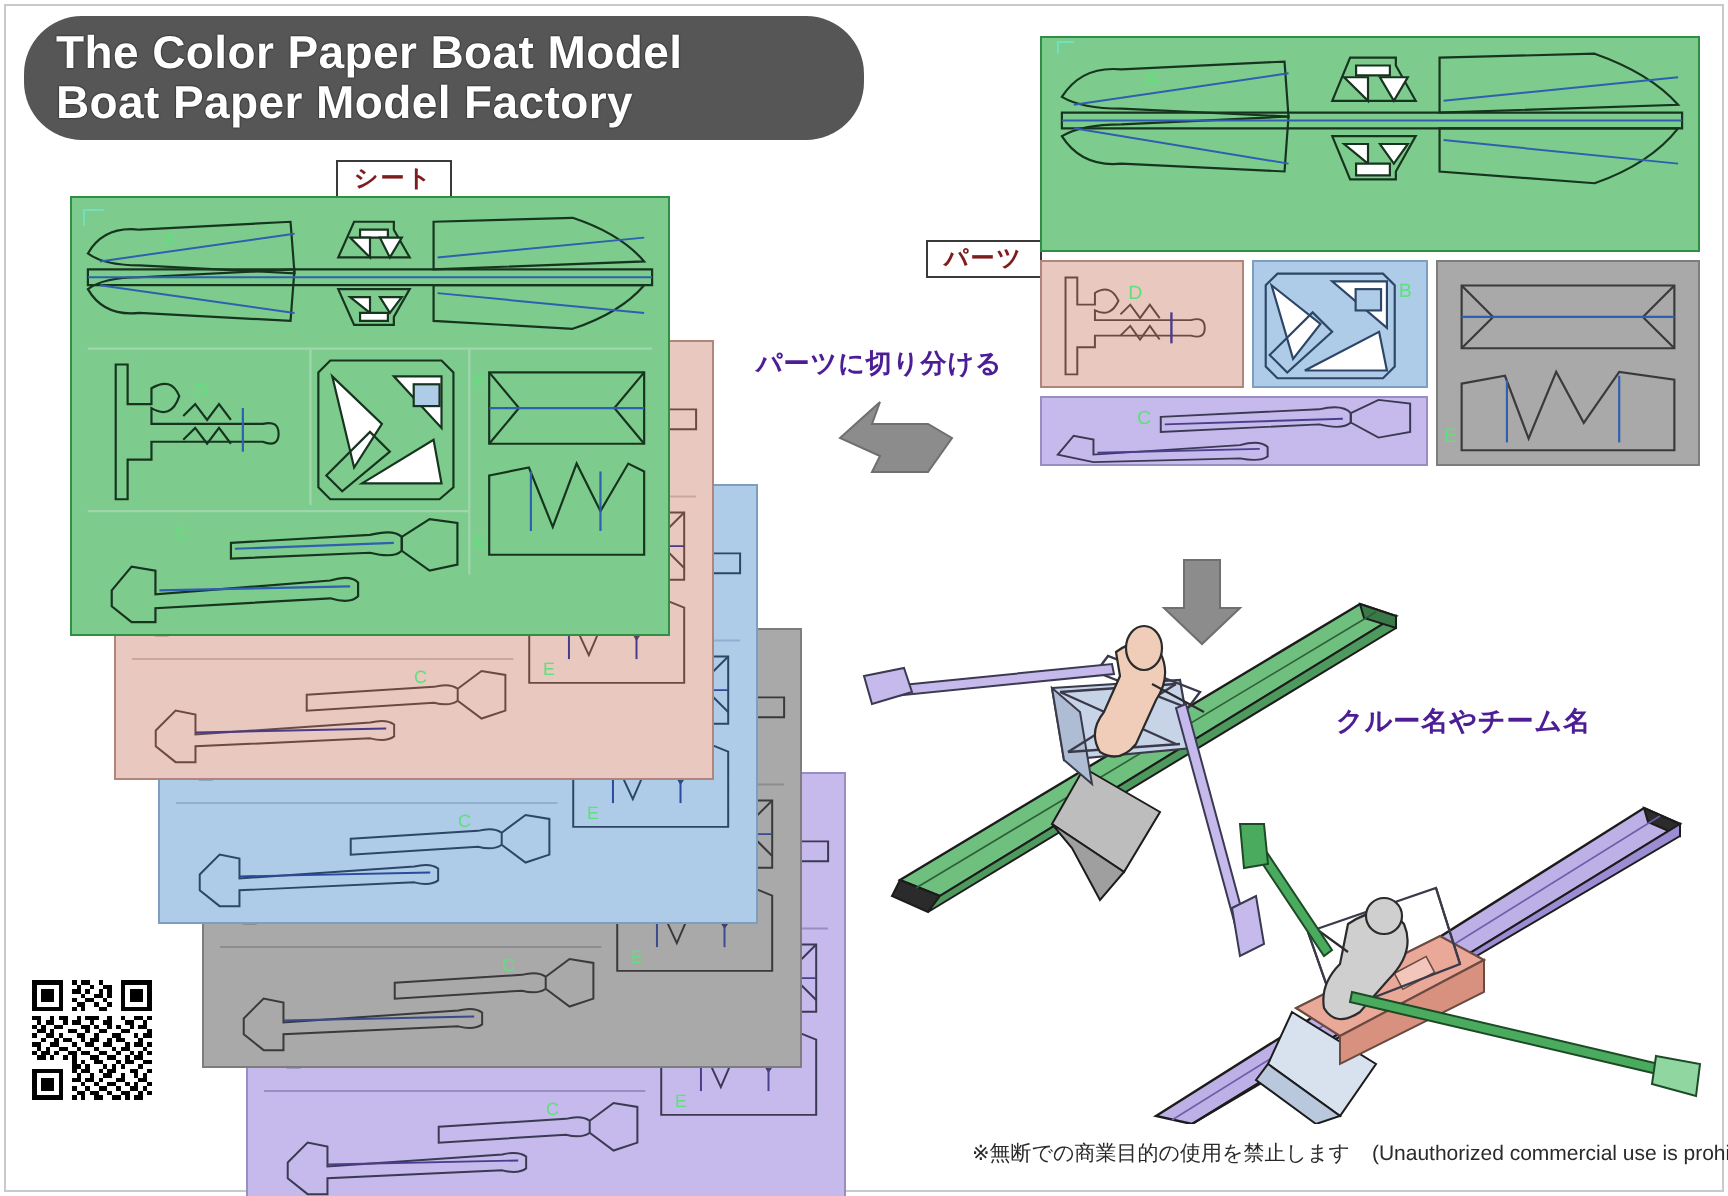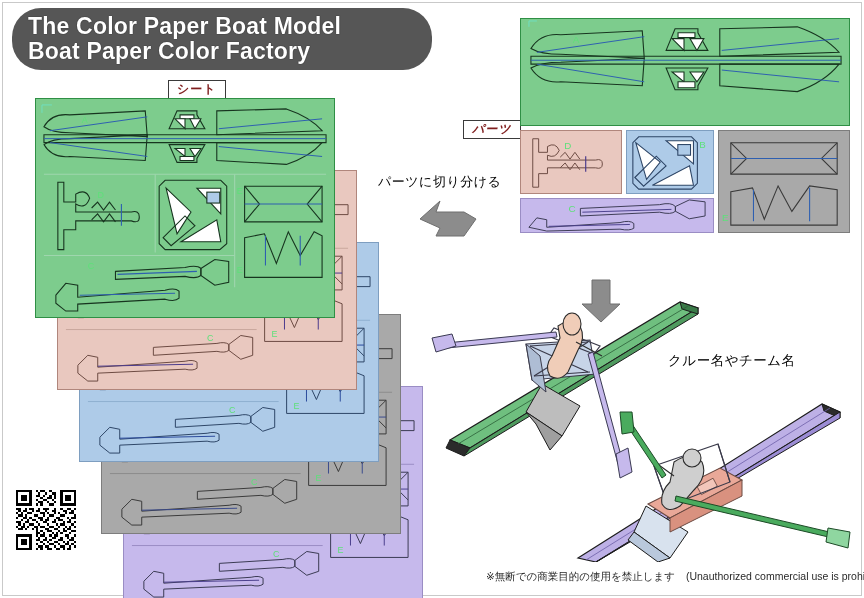--- a/index.html
+++ b/index.html
@@ -49,27 +49,27 @@
     border: 1px solid #3a3a3a;
     background: #ffffff;
     font-size: 12px;
     font-weight: bold;
     color: #7f1d1d;
     padding: 1px 8px 2px 8px;
     letter-spacing: 1px;
     line-height: 14px;
   }
   #label-sheet { left: 168px; top: 80px; }
-  #label-parts { left: 463px; top: 120px; font-style: italic; }
+  #label-parts { left: 463px; top: 120px; }
 
   
   .jp {
     position: absolute;
-    color: #000000;
-    font-weight: normal;
+    color: #4c1d95;
+    font-weight: bold;
     font-size: 13px;
     line-height: 19px;
     letter-spacing: 0.5px;
     white-space: nowrap;
   }
   #cap-cut   { left: 378px; top: 172px; }
   #cap-make  { left: 510px; top: 252px; font-size: 12.5px; }
   #cap-write { left: 668px; top: 349px; font-size: 13.5px; line-height: 24px; white-space: normal; width: 180px;}
 
   
@@ -121,21 +121,21 @@
 </style>
 </head>
 <body>
 
 <div id="page">
 
   <div id="page-frame"></div>
 
   <div id="title-banner">
     <div class="tline">The Color Paper Boat Model</div>
-    <div class="tline">Boat Paper Color Factory</div>
+    <div class="tline">Boat Paper Model Factory</div>
   </div>
 
   <div class="boxlabel" id="label-sheet">シート</div>
   <div class="boxlabel" id="label-parts">パーツ</div>
 
   <div class="jp" id="cap-cut">パーツに切り分ける</div>
   <div id="cap-write" class="jp">
     <div>クルー名やチーム名</div>
   </div>
 

